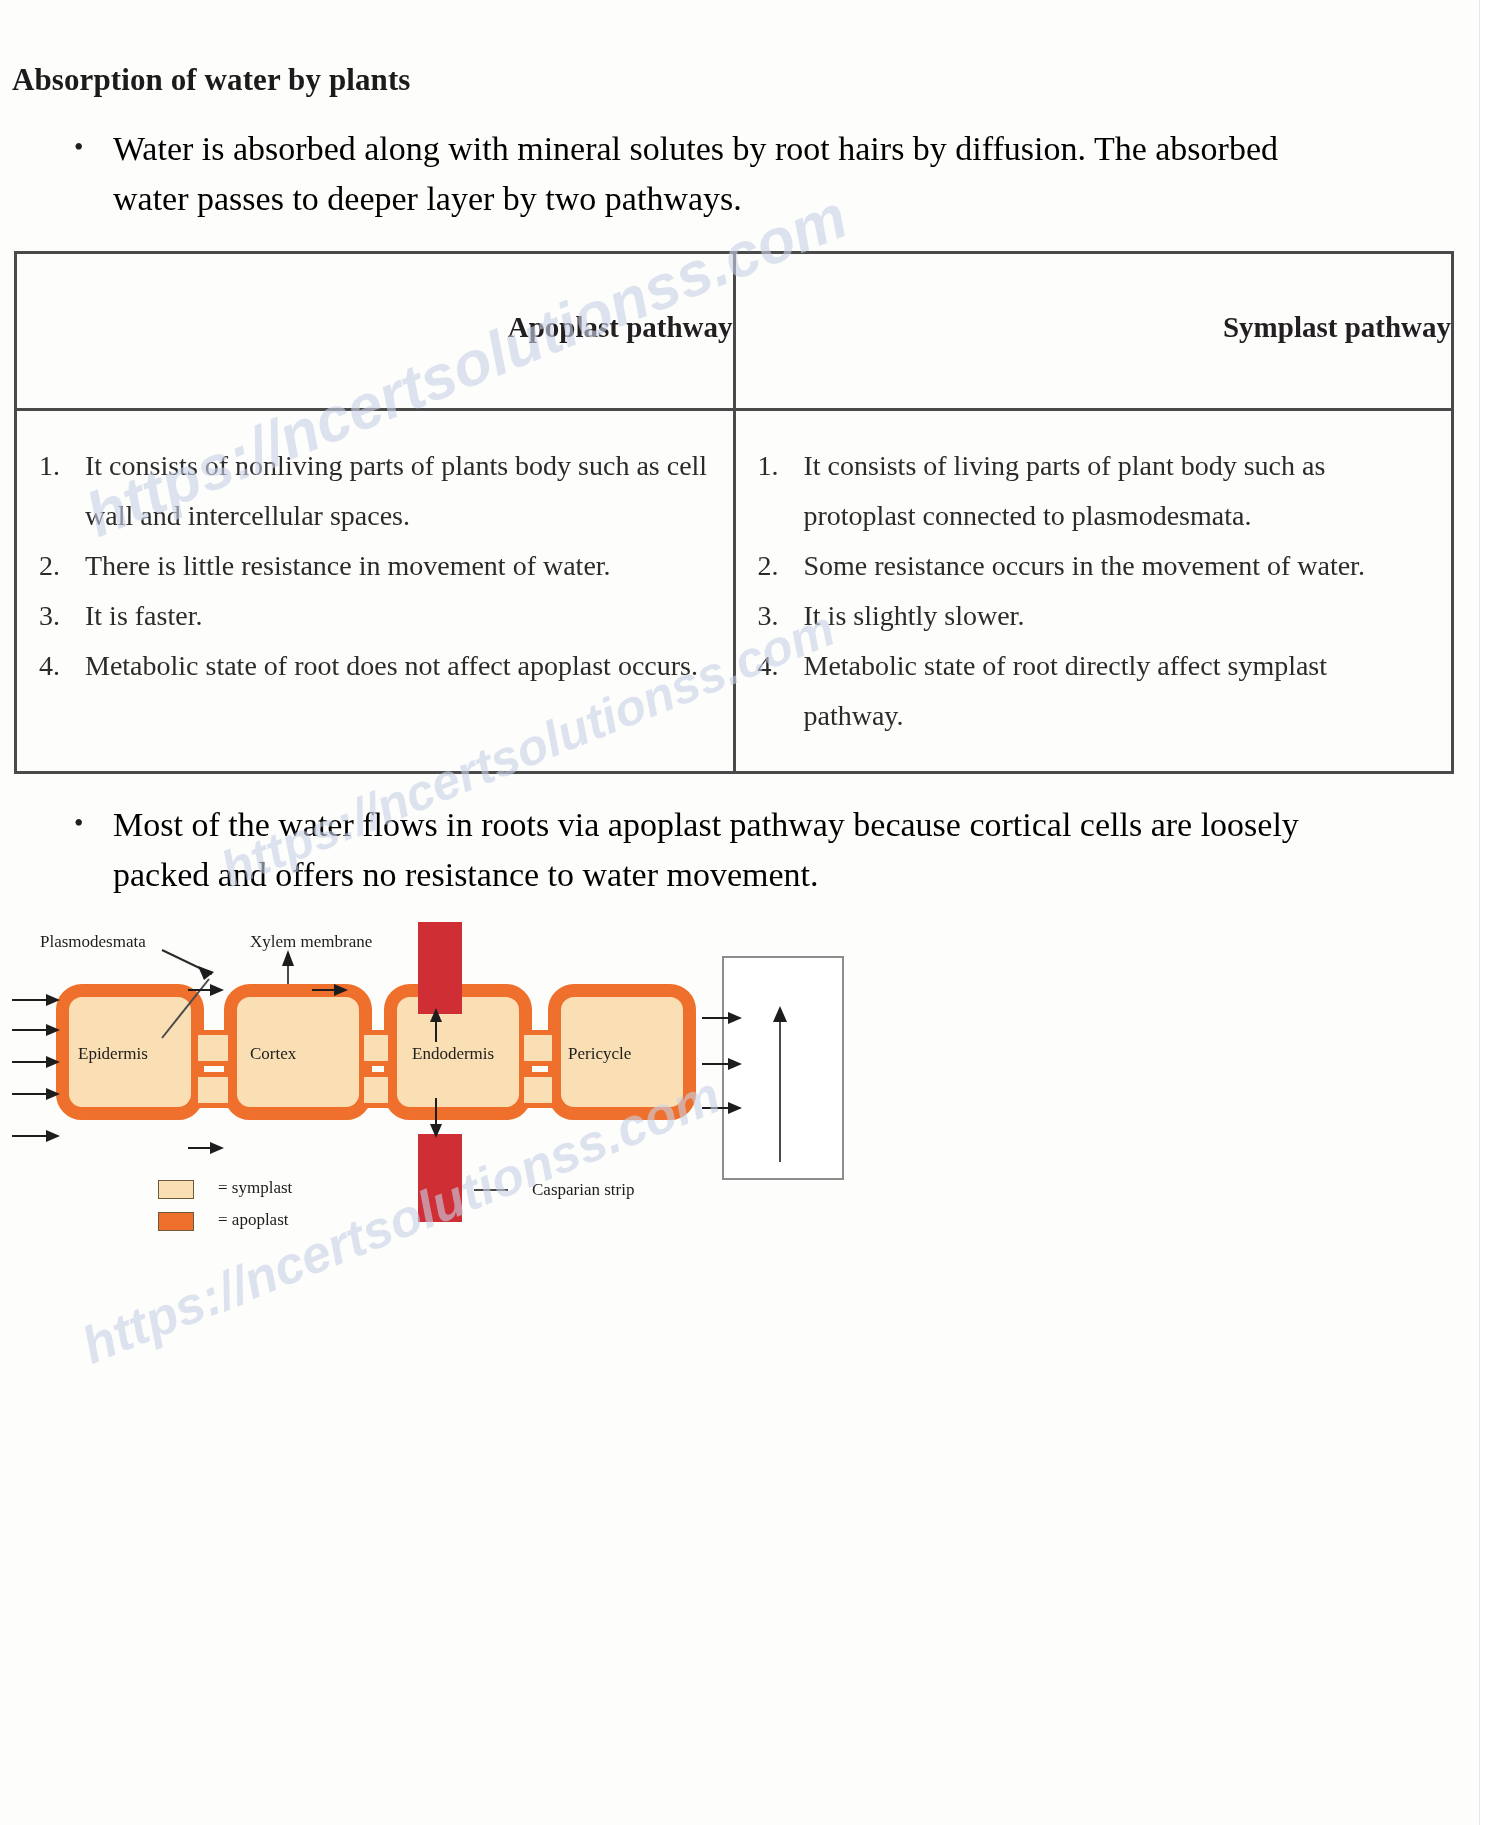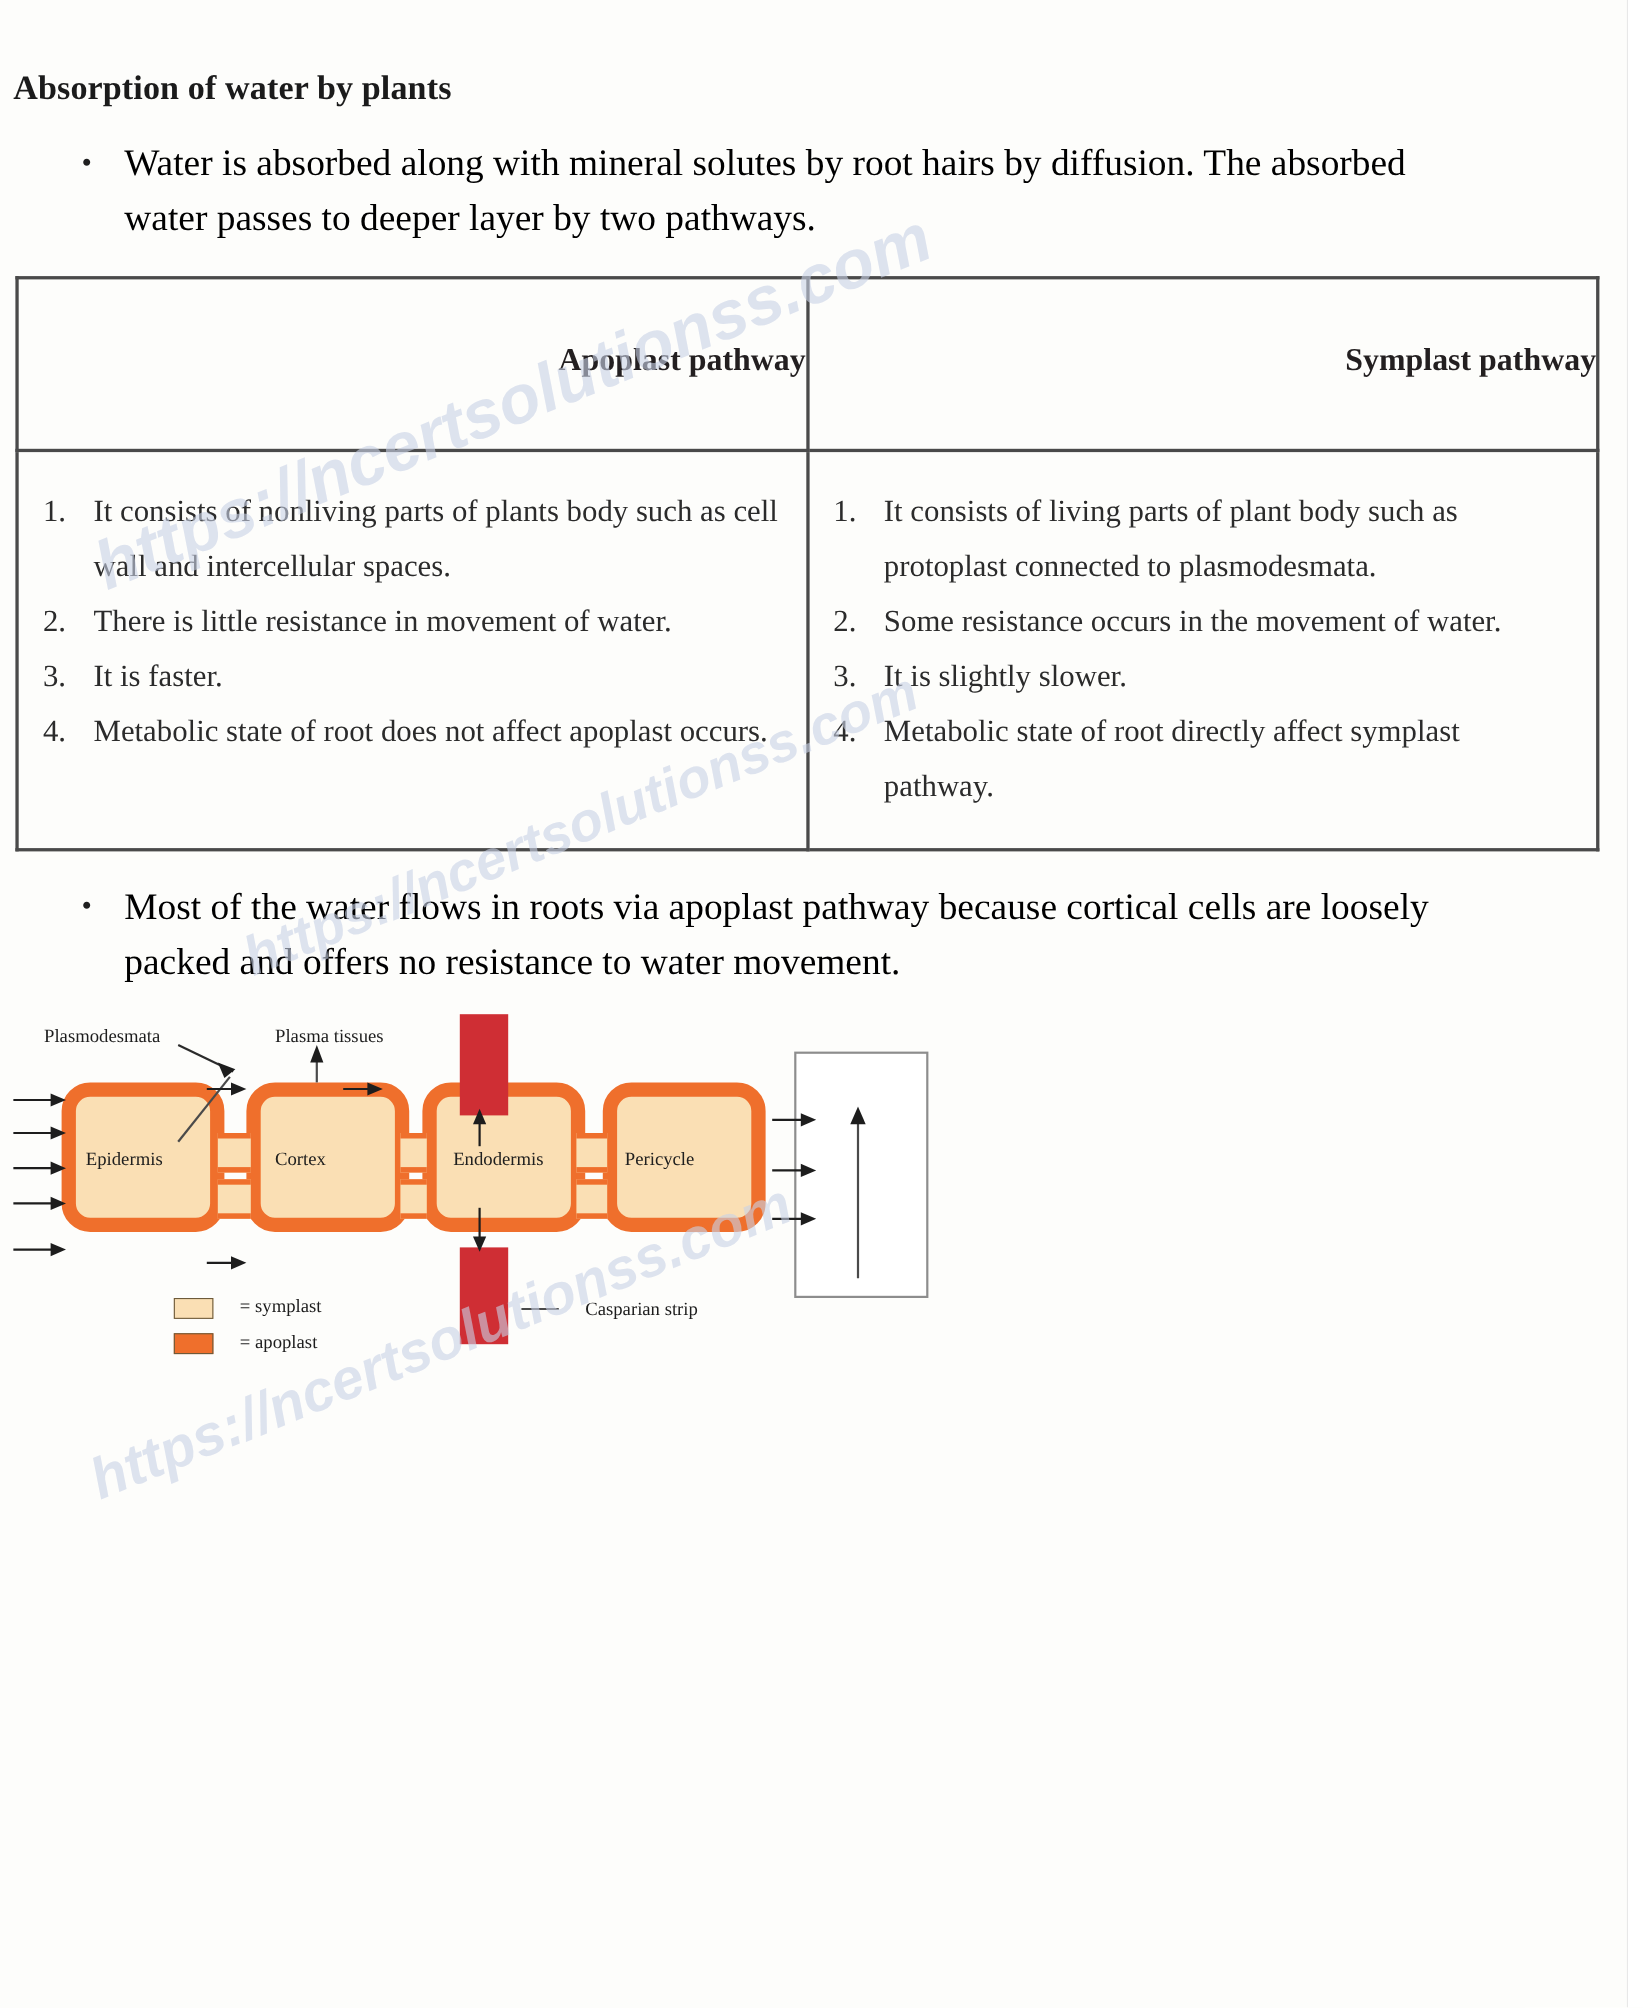--- a/index.html
+++ b/index.html
@@ -236,21 +236,21 @@
     </tbody>
       </table>
 
     <ul class="bullets">
       <li>Most of the water flows in roots via apoplast pathway because cortical cells are loosely packed and offers no resistance to water movement.</li>
     </ul>
 
     <div class="figure">
 
       <div class="fig-label" style="left:8px; top:10px;">Plasmodesmata</div>
-      <div class="fig-label" style="left:218px; top:10px;">Plasma tissues</div>
+      <div class="fig-label" style="left:218px; top:10px;">Xylem membrane</div>
 
       <svg width="880" height="340" style="position:absolute;left:0;top:0;z-index:8;">
 
         <line x1="150" y1="28" x2="200" y2="52" stroke="#2b2b2b" stroke-width="2"></line>
         <polygon points="202,50 186,44 192,58" fill="#1d1d1d"></polygon>
         <line x1="197" y1="57" x2="150" y2="116" stroke="#4a4a4a" stroke-width="2"></line>
 
         <line x1="276" y1="32" x2="276" y2="62" stroke="#4a4a4a" stroke-width="2"></line>
         <polygon points="276,28 270,44 282,44" fill="#1d1d1d"></polygon>
 

